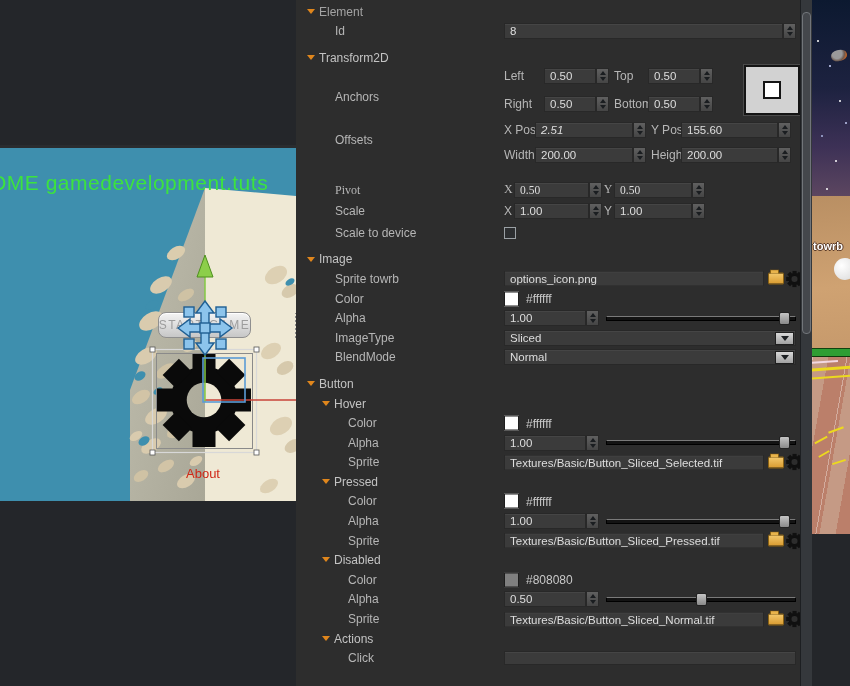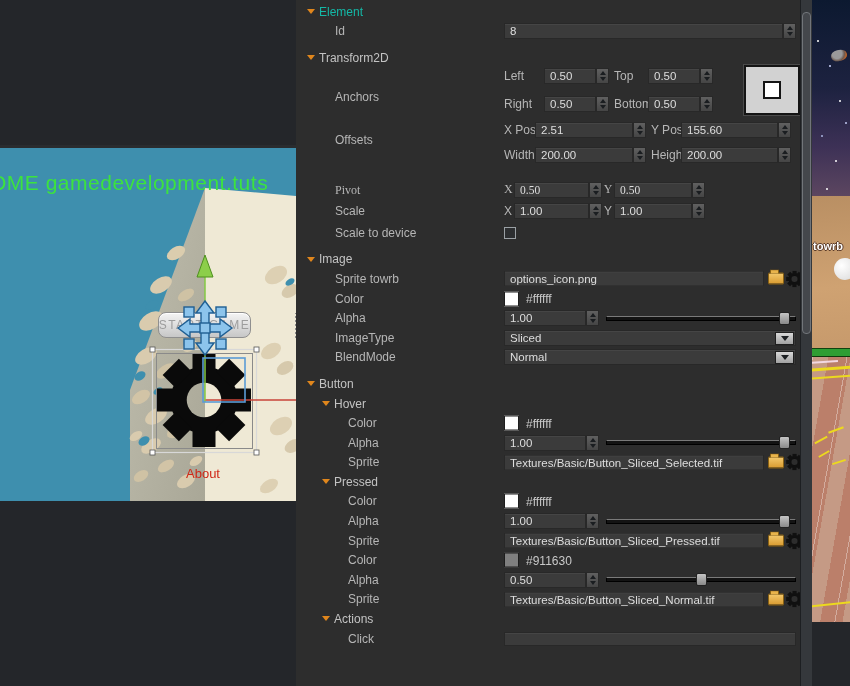--- a/index.html
+++ b/index.html
@@ -70,21 +70,21 @@
   .anchorinner{width:18px;height:18px;background:#ffffff;border:2px solid #141414;}
   .subrow{position:absolute;left:208px;right:4px;display:flex;align-items:center;}
 
   
   .vscroll{position:absolute;left:800px;top:0;width:12px;height:686px;background:#35383c;
            border-left:1px solid #1d1f22;}
   .thumb{position:absolute;left:1px;top:12px;width:9px;height:322px;background:#44474c;
          border:1px solid #71757a;border-radius:4px;}
 
   
-  .strip{position:absolute;left:812px;top:0;width:38px;height:622px;overflow:hidden;background:#4d7c0f;}
+  .strip{position:absolute;left:812px;top:0;width:38px;height:534px;overflow:hidden;background:#4d7c0f;}
   .st-sky{position:absolute;left:0;top:0;width:38px;height:196px;
           background:linear-gradient(#0c1930 0%,#1d2240 45%,#3d3156 75%,#5c4660 100%);}
   .st-stars{position:absolute;left:5px;top:40px;width:2px;height:2px;background:#fff;border-radius:50%;
           box-shadow:12px 25px 0 #cfd6ff, 22px 60px 0 #fff, 4px 95px 0 #aab4e0,
                      18px 120px 0 #fff, 28px 82px 0 #c0c8f0, 9px 148px 0 #fff, 24px 160px 0 #d8e0ff;}
   .st-meteor{position:absolute;left:19px;top:50px;width:16px;height:11px;border-radius:45%;
           background:radial-gradient(circle at 40% 30%,#9a9a9a 0 40%,#6e5a50 60%,#e06818 85%,#f8a030 100%);
           transform:rotate(-12deg);}
   .st-sand{position:absolute;left:0;top:196px;width:38px;height:152px;
           background:linear-gradient(175deg,#b98f63,#cfa272 60%,#c79a6c);}
@@ -206,21 +206,21 @@
     </svg>
     <div class="about">About</div>
   </div>
   <div class="scenewrap-topborder"></div>
 
   <div class="splitter"></div>
 
   <div class="panel" id="panel">
       <div class="prow">
         <span class="tri" style="left:11px"></span>
-        <span class="plabel" style="left:23px;color:#14b8a6">Element</span>
+        <span class="plabel" style="left:23px;color:#a3a3a3">Element</span>
       </div>
       <div class="prow">
         <span class="plabel" style="left:39px">Id</span>
         <div class="ctrl">
           <div class="fld grow" style="">8</div>
           <div class="spin">
             <i class="u"></i>
             <i class="d"></i>
           </div>
         </div>
@@ -260,21 +260,21 @@
           </div>
         </div>
         <div class="anchorwidget">
           <div class="anchorinner"></div>
         </div>
       </div>
       <div class="prow" style="height: 50px;">
         <span class="plabel" style="left:39px;top:13px;transform:none">Offsets</span>
         <div class="subrow" style="top:2px;height:16px">
           <span class="flbl" style="width:31px">X Pos</span>
-          <div class="fld" style="width:98px;">2.51</div>
+          <div class="fld" style="width:98px;font-style:italic;">2.51</div>
           <div class="spin">
             <i class="u"></i>
             <i class="d"></i>
           </div>
           <span class="flbl" style="width:33px;margin-left:2px;padding-left:3px">Y Pos</span>
           <div class="fld" style="width:97px;">155.60</div>
           <div class="spin">
             <i class="u"></i>
             <i class="d"></i>
           </div>
@@ -492,24 +492,28 @@
                 <rect x="6.5" y="0.2" width="4.1" height="7.4" transform="rotate(135 8.5 8.5)"></rect>
                 <rect x="6.5" y="0.2" width="4.1" height="7.4" transform="rotate(180 8.5 8.5)"></rect>
                 <rect x="6.5" y="0.2" width="4.1" height="7.4" transform="rotate(225 8.5 8.5)"></rect>
                 <rect x="6.5" y="0.2" width="4.1" height="7.4" transform="rotate(270 8.5 8.5)"></rect>
                 <rect x="6.5" y="0.2" width="4.1" height="7.4" transform="rotate(315 8.5 8.5)"></rect>
               </g>
             </svg></div>
         </div>
       </div>
       <div class="prow">
+        <span class="tri" style="left:26px"></span>
+        <span class="plabel" style="left:38px;color:#c3c3c3">Disabled</span>
+      </div>
+      <div class="prow">
         <span class="plabel" style="left:52px">Color</span>
         <div class="ctrl">
           <div class="swatch" style="background:#808080"></div>
-          <span class="hexval">#911630</span>
+          <span class="hexval">#808080</span>
         </div>
       </div>
       <div class="prow">
         <span class="plabel" style="left:52px">Alpha</span>
         <div class="ctrl">
           <div class="fld" style="width:82px;">0.50</div>
           <div class="spin">
             <i class="u"></i>
             <i class="d"></i>
           </div>

